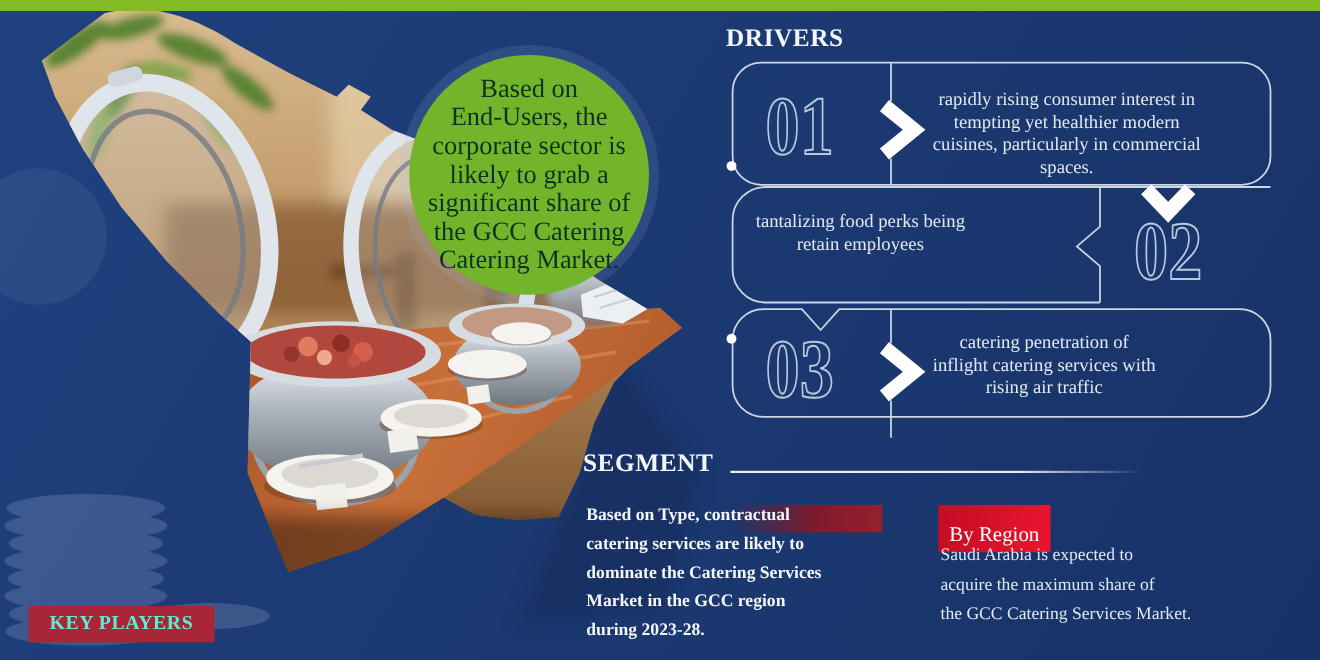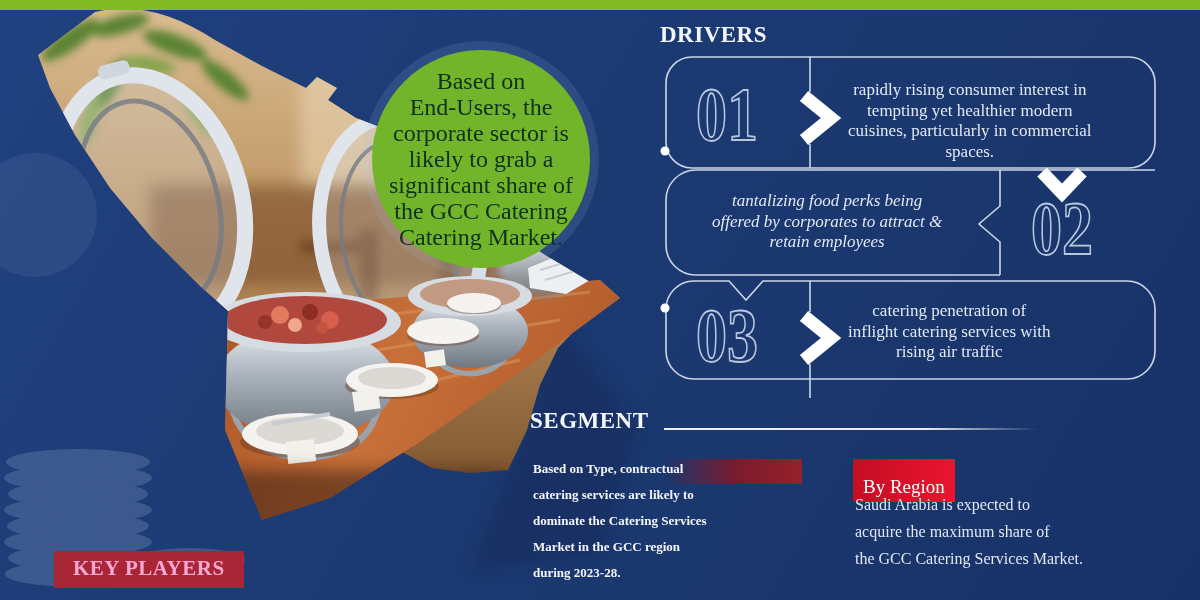--- a/index.html
+++ b/index.html
@@ -26,31 +26,31 @@
   
   .drivers-svg{left:0;top:0;z-index:3;pointer-events:none;}
   .section-title{color:#f3f6fa;font-weight:bold;font-size:23px;letter-spacing:0.5px;z-index:4;}
   .driver-text{color:#e3e9f2;font-size:17px;line-height:20.5px;z-index:4;}
   .driver-text div{white-space:nowrap;text-align:center;}
 
   
   .segment-line{left:664px;top:428px;width:374px;height:2px;z-index:4;
     background:linear-gradient(90deg,#e9edf4 0%,#e9edf4 70%,rgba(233,237,244,0) 100%);}
   .segment-para{left:533px;top:456px;z-index:4;color:#f4f6f9;font-weight:bold;
-    font-size:13px;line-height:26px;}
+    font-size:16px;line-height:26px;}
   .segment-para div{white-space:nowrap;}
   .red-highlight{left:664px;top:459px;width:138px;height:25px;z-index:3;
     background:linear-gradient(90deg,rgba(125,27,43,0) 0%,#7d1b2b 55%,#96202c 100%);}
   .by-region{left:853px;top:459px;z-index:4;background:linear-gradient(90deg,#c40e23,#ea1430);
     color:#ffffff;font-weight:normal;font-size:19px;padding:17px 10px 4px 10px;white-space:nowrap;}
   .region-para{left:855px;top:491px;z-index:4;color:#e2e8f1;font-size:16px;line-height:27px;}
   .region-para div{white-space:nowrap;}
 
-  .key-players{left:54px;top:551px;z-index:4;background:#a82635;color:#f9a8d4;
-    font-weight:bold;font-size:21px;letter-spacing:0.5px;padding:5px 19px 7px 19px;white-space:nowrap;}
+  .key-players{left:26px;top:551px;z-index:4;background:#a82635;color:#5eead4;
+    font-weight:bold;font-size:18px;letter-spacing:0.5px;padding:5px 19px 7px 19px;white-space:nowrap;}
 </style>
 </head>
 <body>
 
 <div class="canvas">
 
   <svg class="abs photo" width="820" height="600" viewBox="0 0 820 600">
     <defs>
       <linearGradient id="gWall" x1="0" y1="0" x2="0" y2="1">
         <stop offset="0" stop-color="#d9bd92"></stop>
@@ -234,23 +234,22 @@
       <text x="727" y="361" textLength="62" lengthAdjust="spacingAndGlyphs">03</text>
     </g>
   </svg>
 
   <div class="abs driver-text" style="left:848px;top:80px;">
     <div>rapidly rising consumer interest in</div>
     <div>tempting yet healthier modern</div>
     <div>cuisines, particularly in commercial</div>
     <div>spaces.</div>
   </div>
-  <div class="abs driver-text" style="left:712px;top:191px;font-style:italic;">
+  <div class="abs driver-text" style="left:687px;top:191px;">
     <div>tantalizing food perks being</div>
-    <div>offered by corporates to attract &amp;</div>
     <div>retain employees</div>
   </div>
   <div class="abs driver-text" style="left:848px;top:301px;">
     <div>catering penetration of</div>
     <div>inflight catering services with</div>
     <div>rising air traffic</div>
   </div>
 
   <div class="abs section-title" style="left:530px;top:408px;">SEGMENT</div>
   <div class="abs segment-line"></div>

